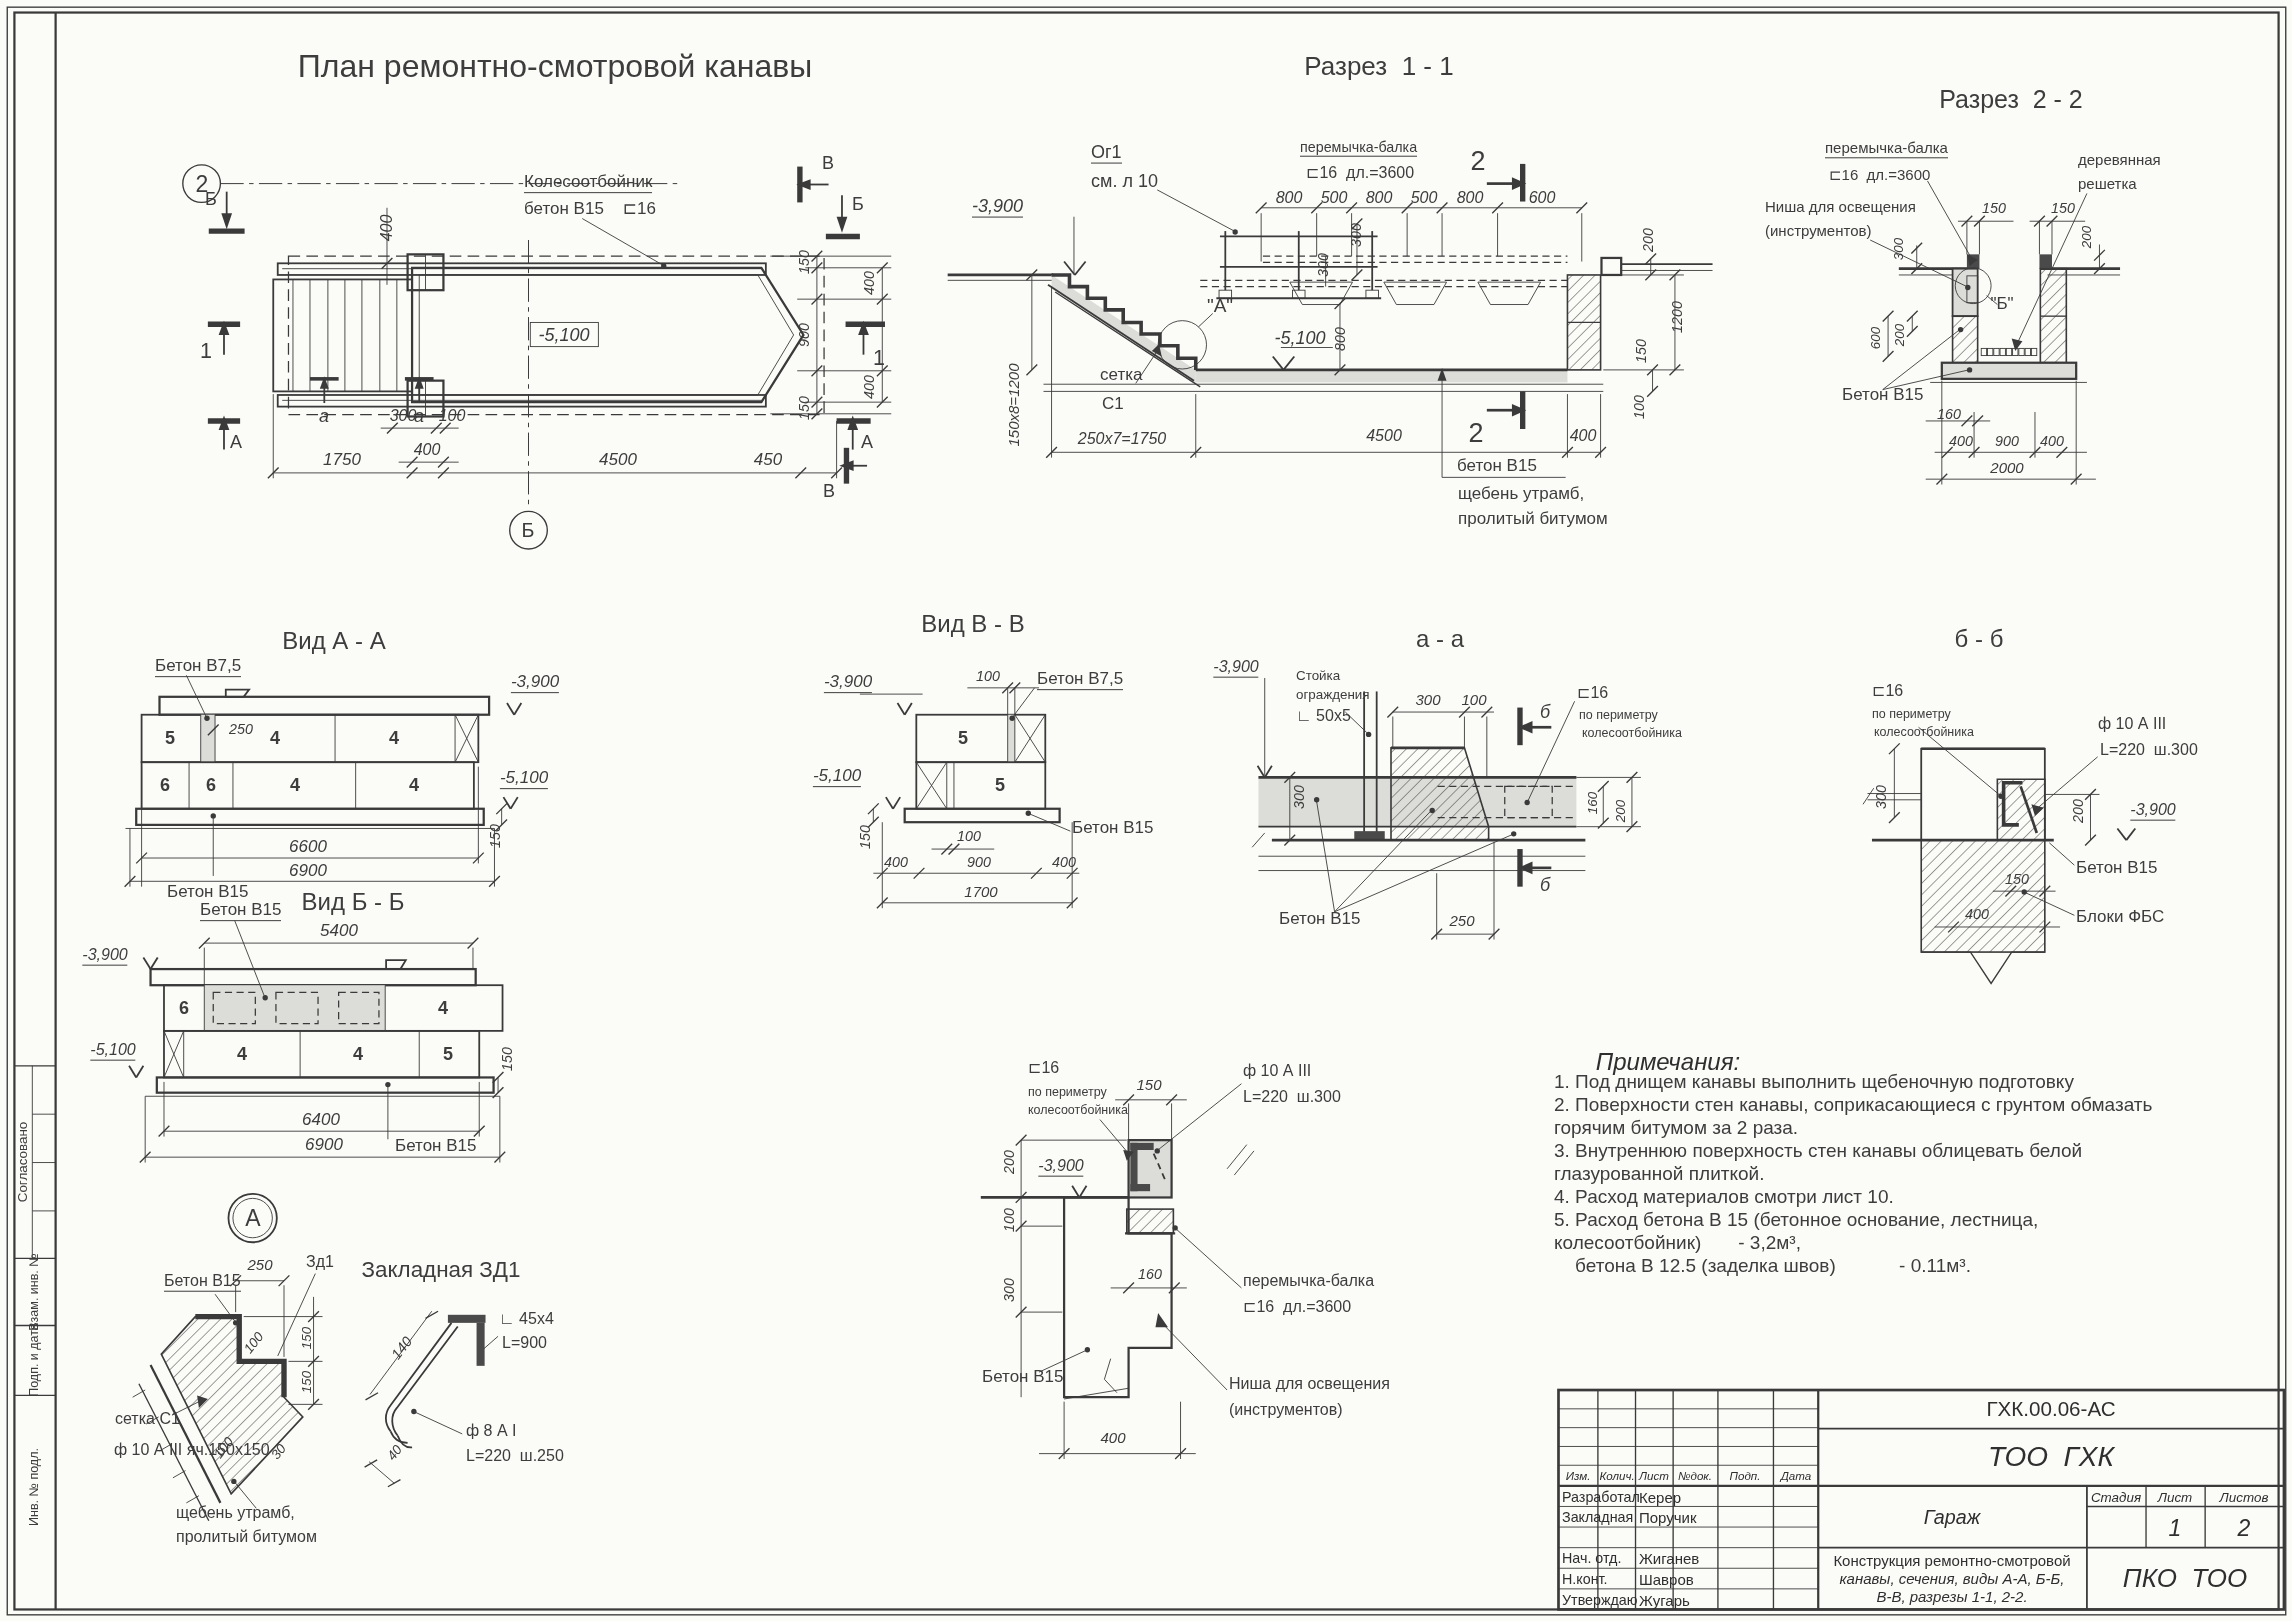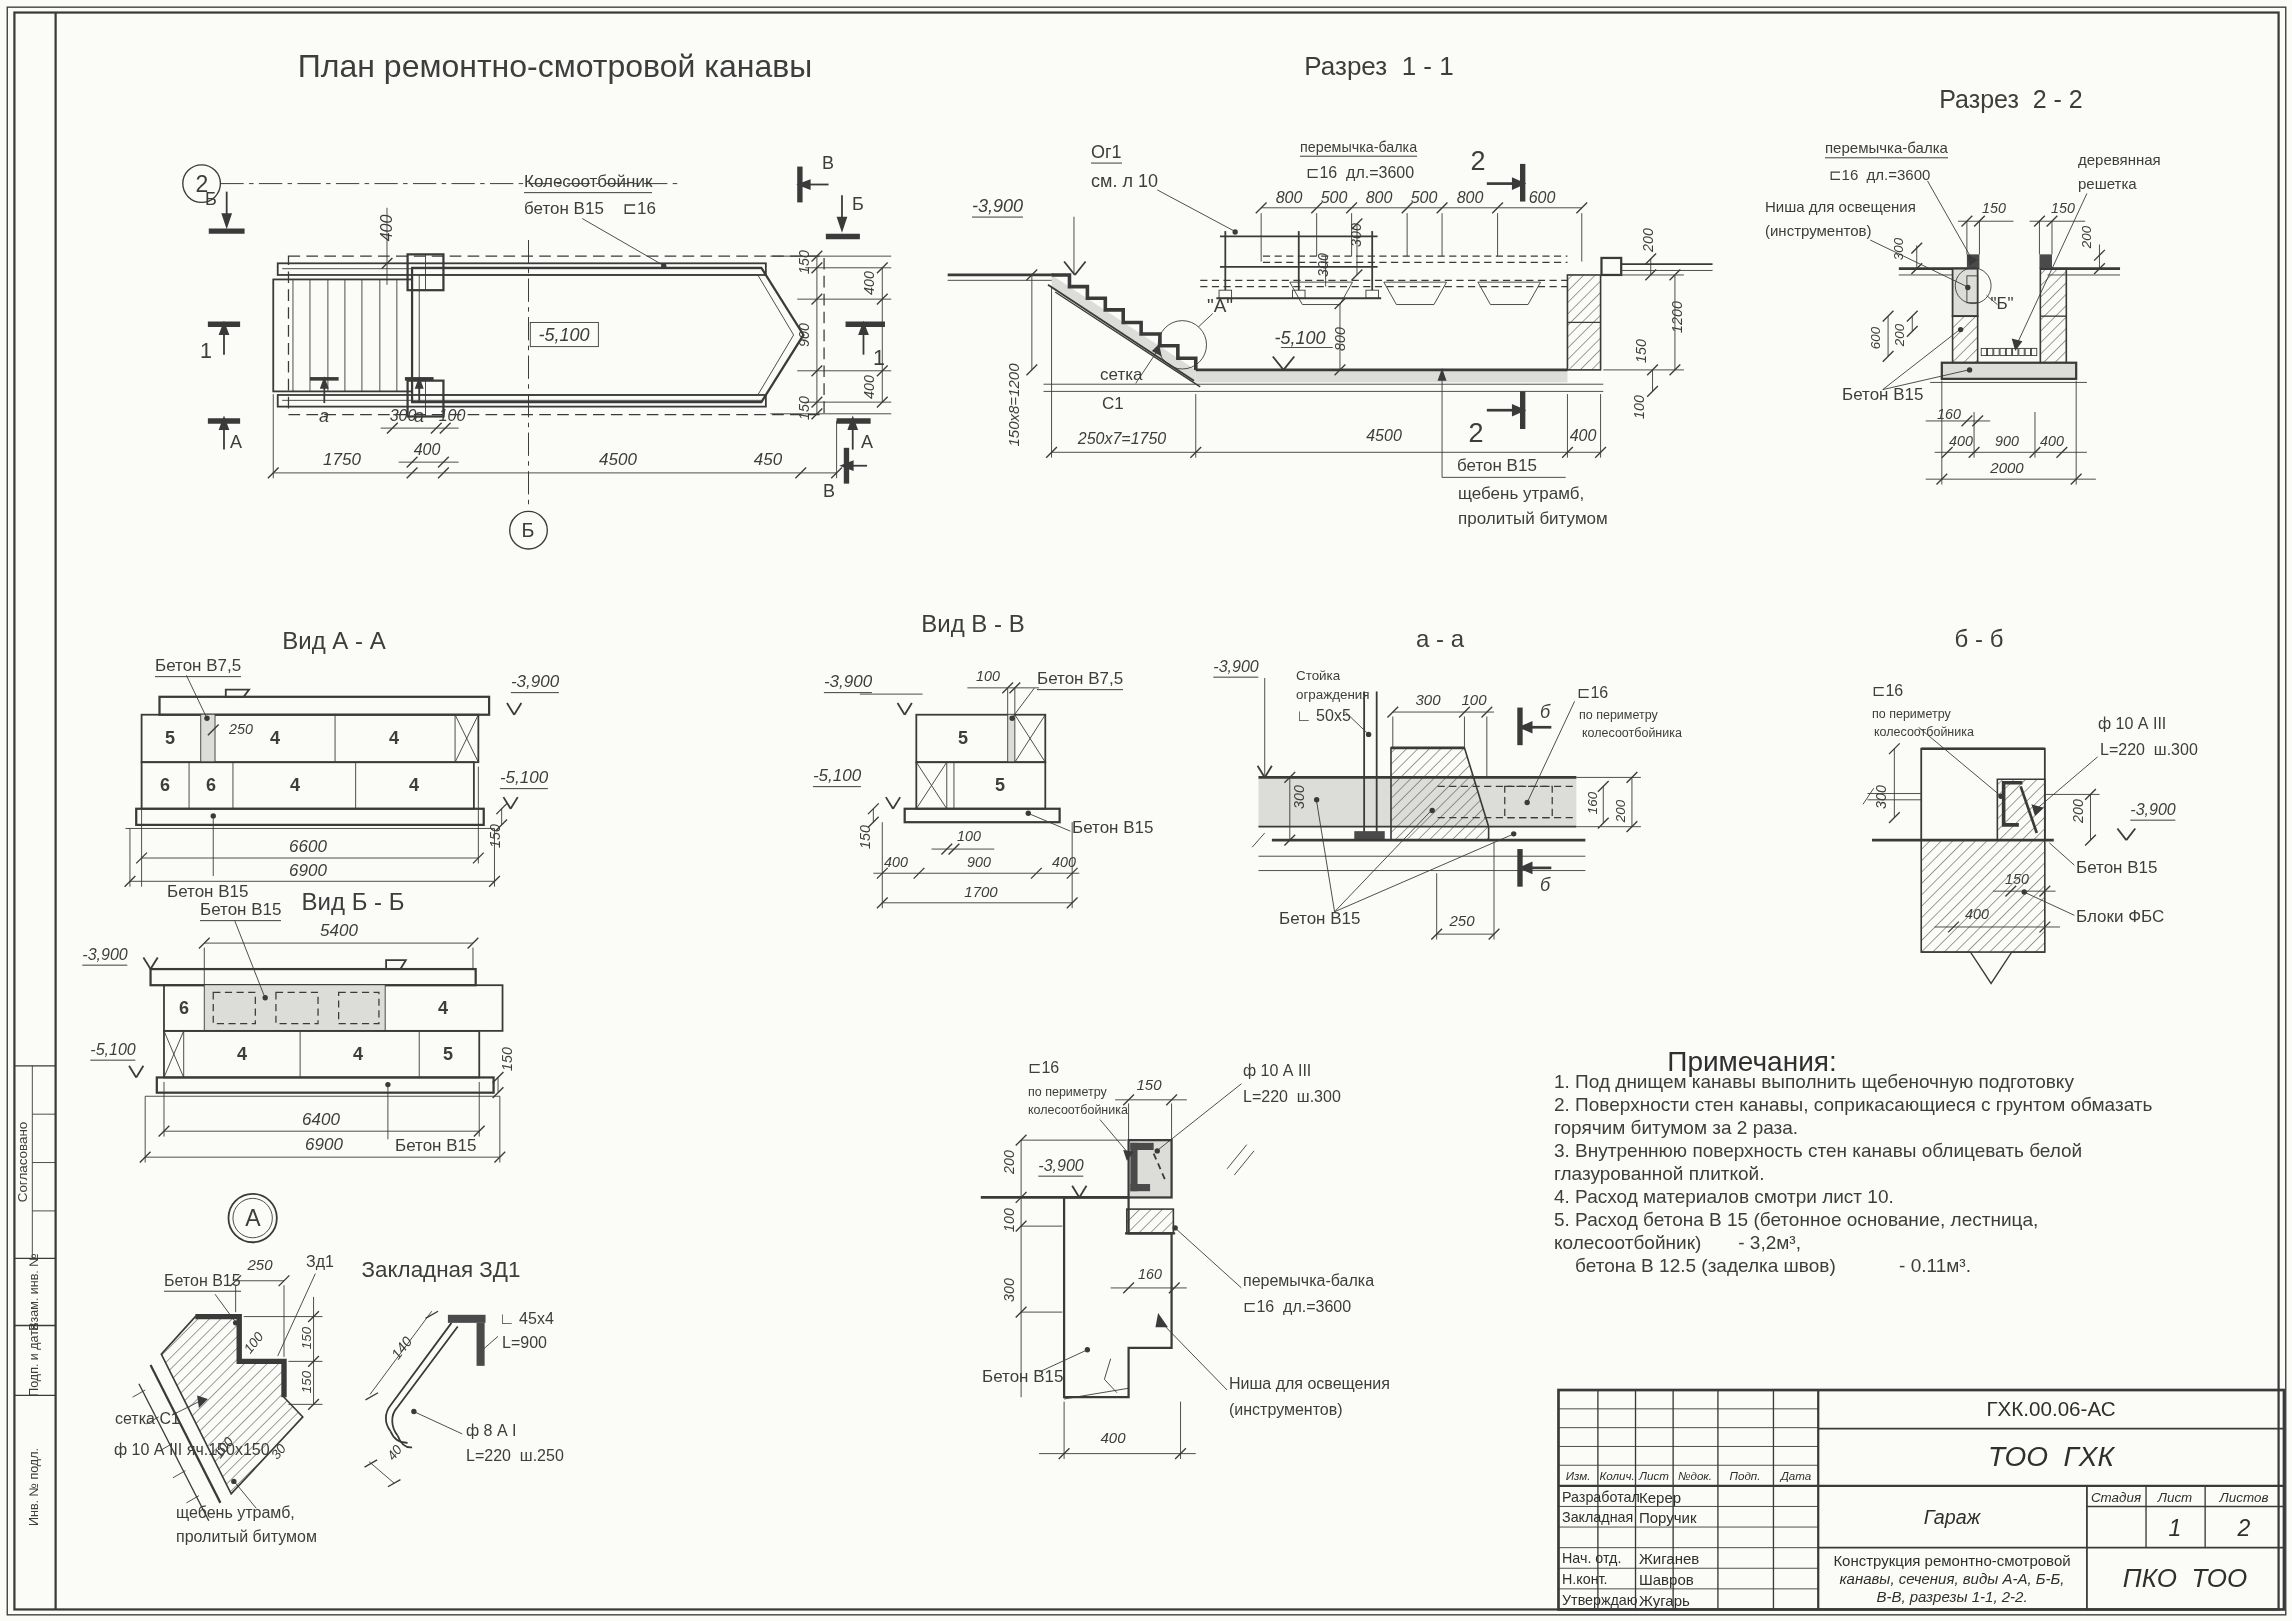--- a/index.html
+++ b/index.html
@@ -933,21 +933,21 @@
       <div class="lbl" style="font-size: 17px; left: 982px; top: 1378px; transform: translateY(-55%);">Бетон В15</div>
       <div class="lbl" style="font-size: 16px; left: 1229px; top: 1385px; transform: translateY(-55%);">Ниша для освещения</div>
       <div class="lbl" style="font-size: 16px; left: 1229px; top: 1411px; transform: translateY(-55%);">(инструментов)</div>
       <div class="lbl i" style="font-size: 15px; left: 1113px; top: 1438px; transform: translate(-50%, -50%);">400</div>
       <div class="lbl" style="font-size: 13.4px; left: 23px; top: 1162px; transform: translate(-50%, -50%) rotate(-90deg);">Согласовано</div>
       <div class="lbl" style="font-size: 12.5px; left: 35px; top: 1292px; transform: translate(-50%, -50%) rotate(-90deg);">Взам. инв. №</div>
       <div class="lbl" style="font-size: 12.5px; left: 35px; top: 1360px; transform: translate(-50%, -50%) rotate(-90deg);">Подп. и дата</div>
       <div class="lbl" style="font-size: 12.5px; left: 35px; top: 1487px; transform: translate(-50%, -50%) rotate(-90deg);">Инв. № подл.</div>
     </div>
 
-<div class="tb c" style="left:1752px;top:1062px;font-size:28px;">Примечания:</div>
+<div class="tb c" style="left:1668px;top:1062px;font-size:24px;font-style:italic;">Примечания:</div>
 <div id="notes-lines">
       <div>1. Под днищем канавы выполнить щебеночную подготовку</div>
       <div>2. Поверхности стен канавы, соприкасающиеся с грунтом обмазать</div>
       <div>горячим битумом за 2 раза.</div>
       <div>3. Внутреннюю поверхность стен канавы облицевать белой</div>
       <div>глазурованной плиткой.</div>
       <div>4. Расход материалов смотри лист 10.</div>
       <div>5. Расход бетона В 15 (бетонное основание, лестница,</div>
       <div>колесоотбойник)       - 3,2м³,</div>
       <div>    бетона В 12.5 (заделка швов)            - 0.11м³.</div>

